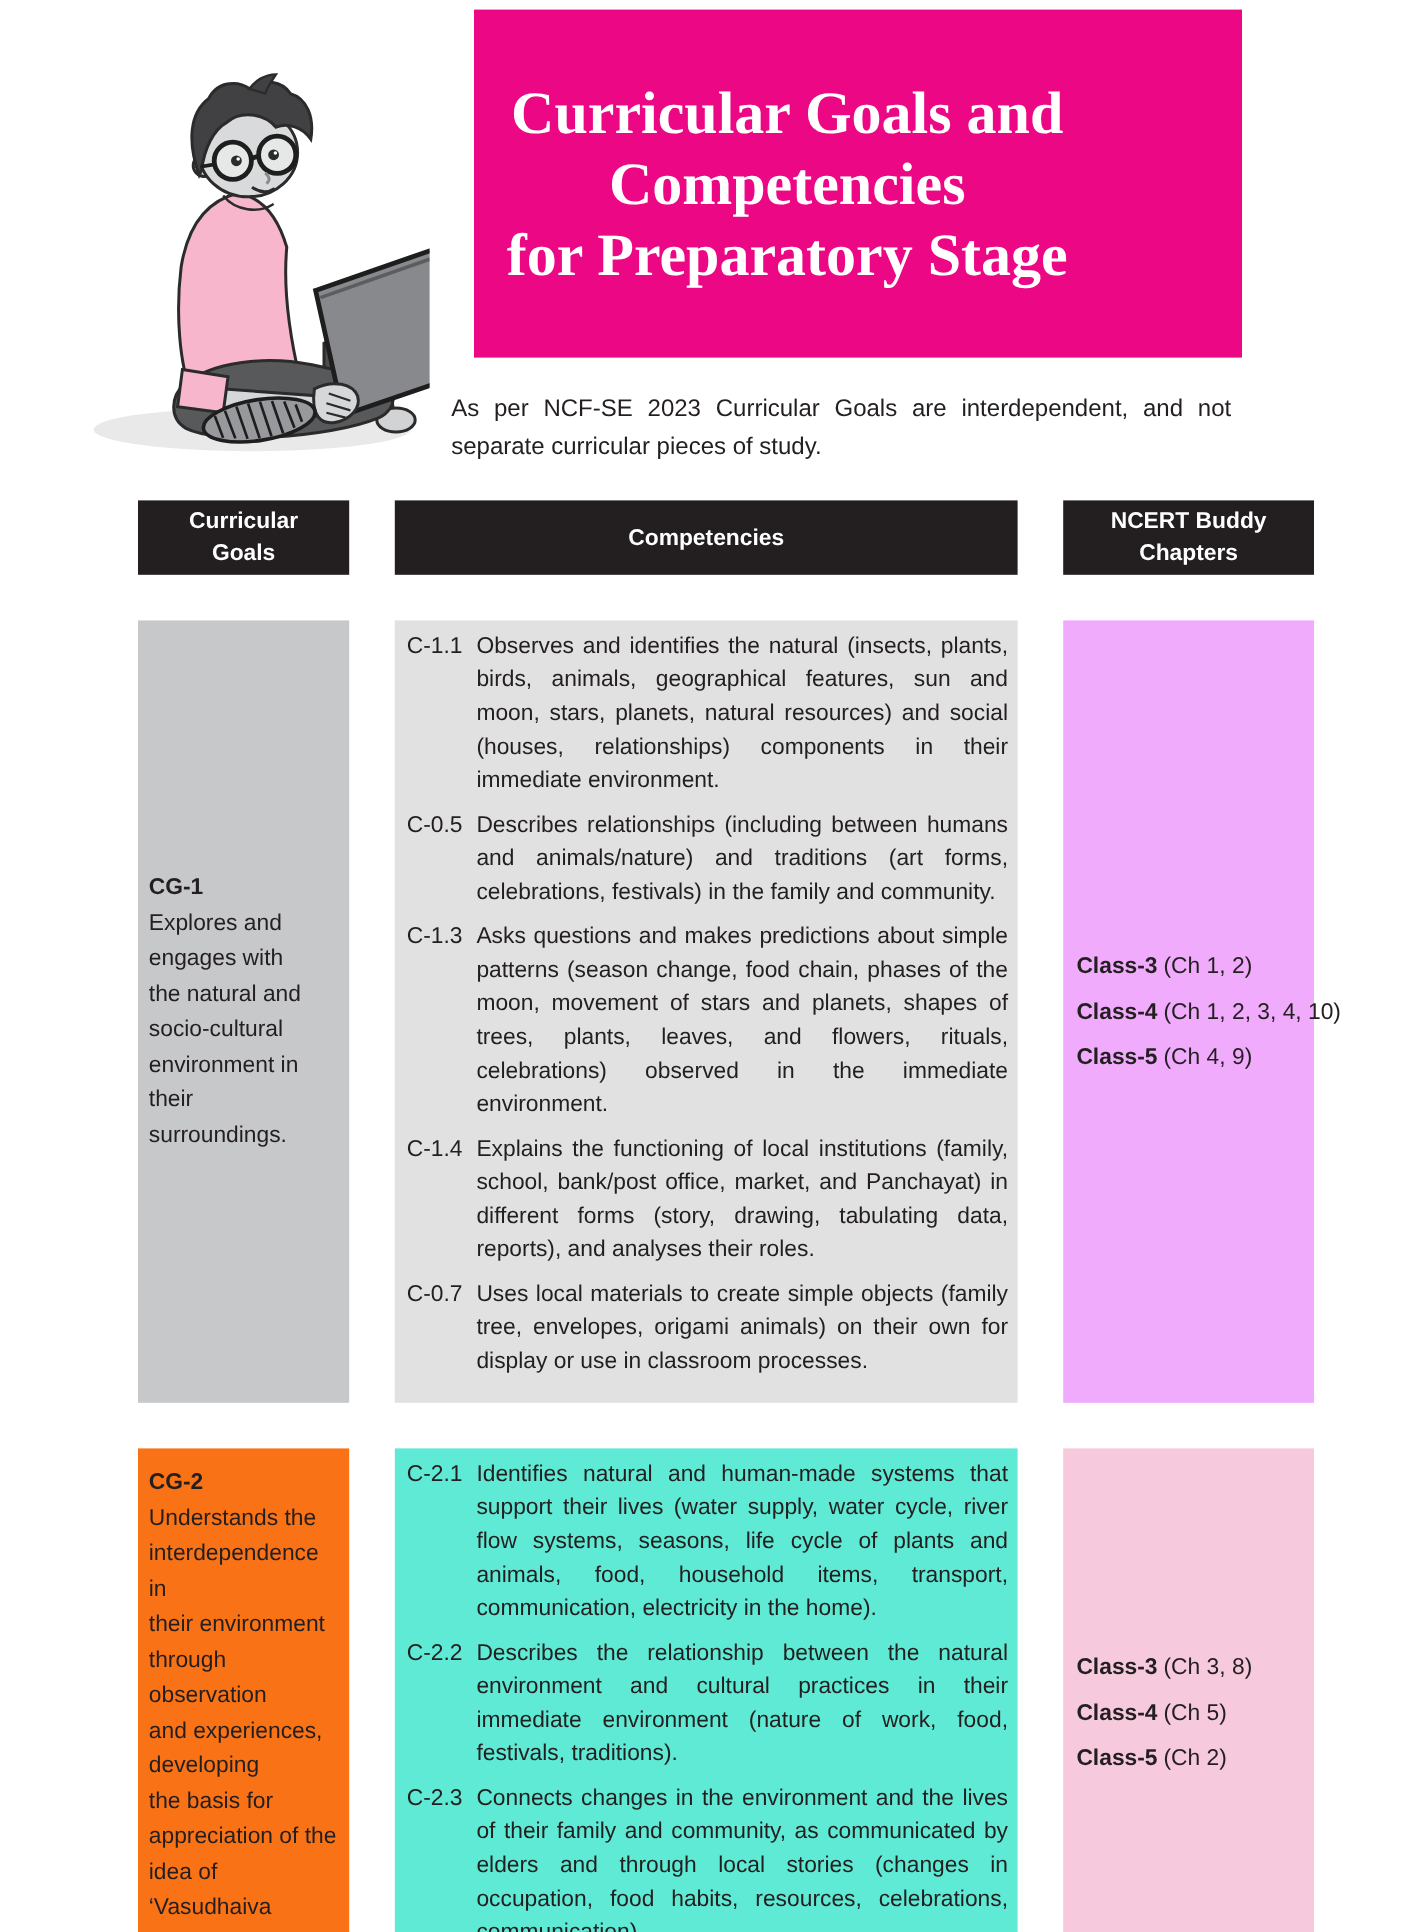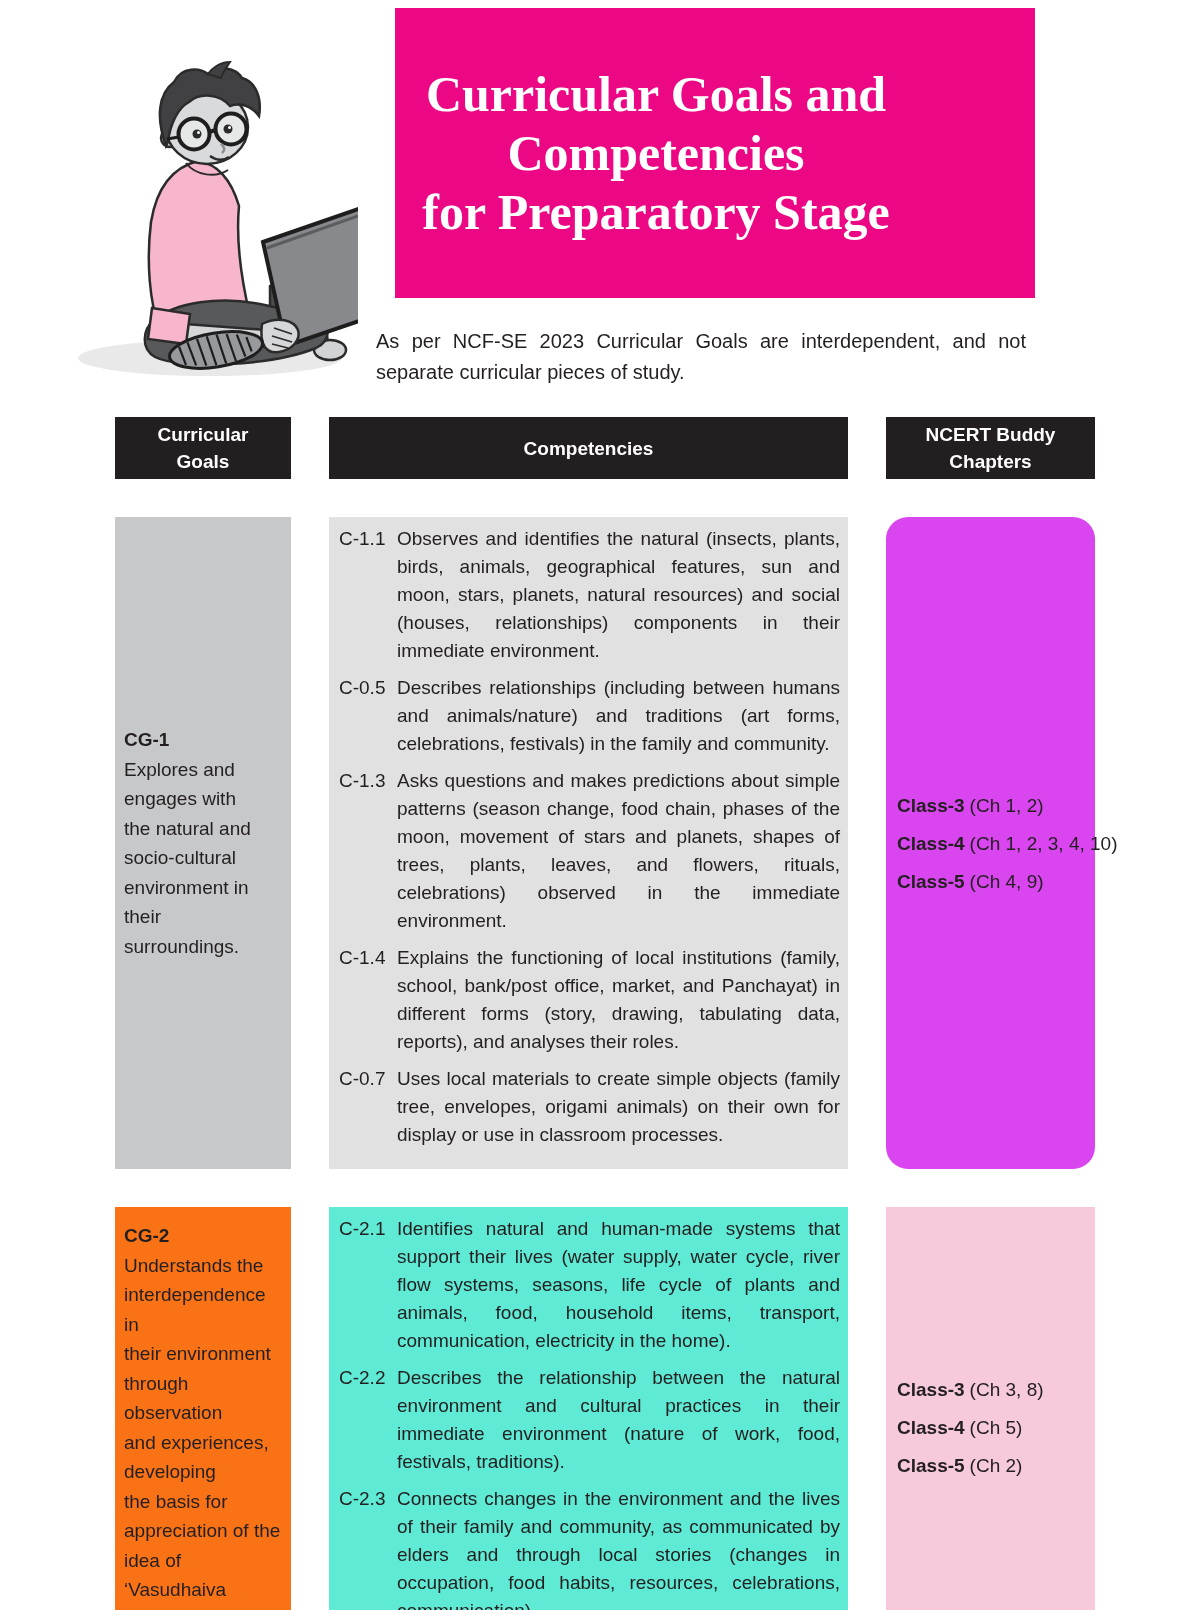--- a/index.html
+++ b/index.html
@@ -159,21 +159,21 @@
       <div class="comp-item">
         <span class="comp-code">C-1.4</span>
         <p class="comp-text">Explains the functioning of local institutions (family, school, bank/post office, market, and Panchayat) in different forms (story, drawing, tabulating data, reports), and analyses their roles.</p>
       </div>
       <div class="comp-item">
         <span class="comp-code">C-0.7</span>
         <p class="comp-text">Uses local materials to create simple objects (family tree, envelopes, origami animals) on their own for display or use in classroom processes.</p>
       </div>
     </div>
 
-    <div class="chap-cell" style="background-color: #d946ef; border-radius: 22px;">
+    <div class="chap-cell" style="background-color: #f0abfc;">
       <div class="chap-line">
         <span class="chap-class">Class-3</span><span class="chap-ref">(Ch 1, 2)</span>
       </div>
       <div class="chap-line">
         <span class="chap-class">Class-4</span><span class="chap-ref">(Ch 1, 2, 3, 4, 10)</span>
       </div>
       <div class="chap-line">
         <span class="chap-class">Class-5</span><span class="chap-ref">(Ch 4, 9)</span>
       </div>
     </div>

